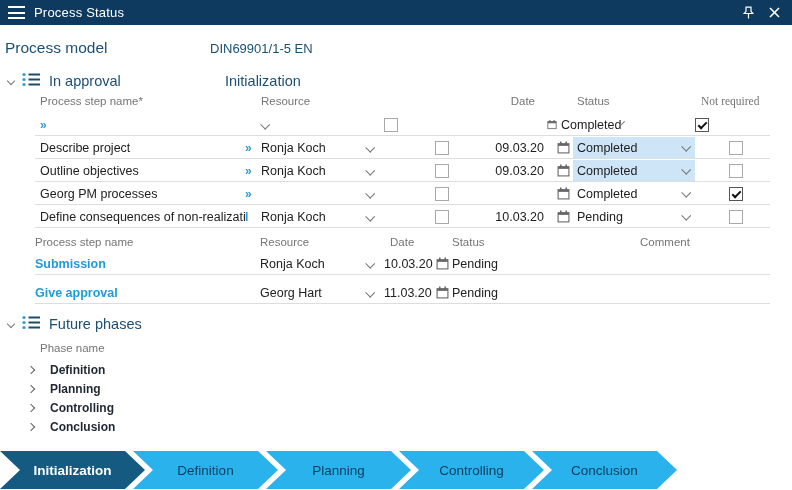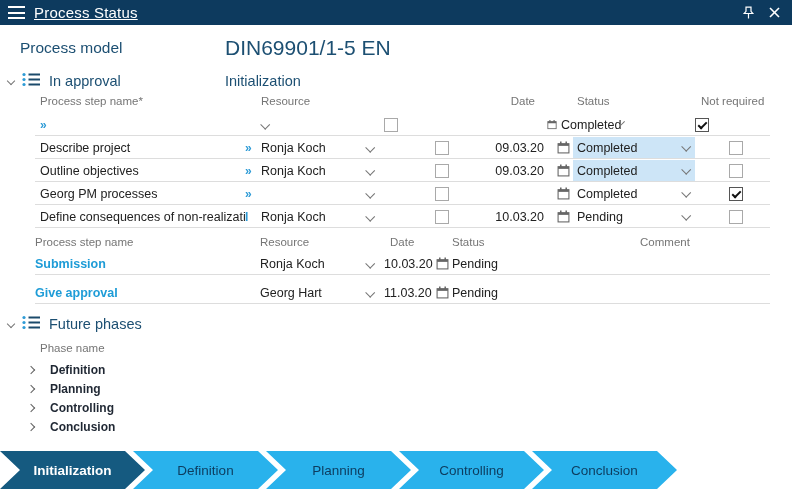--- a/index.html
+++ b/index.html
@@ -4,38 +4,38 @@
 <style>
   * { margin:0; padding:0; box-sizing:border-box; }
   html,body { width:792px; height:490px; overflow:hidden; background:#fff;
     font-family:"Liberation Sans", sans-serif; color:#212121; }
   .window { position:relative; width:792px; height:490px; background:#fff; }
 
   
   .titlebar { height:25px; background:#0d3a5e; display:flex; align-items:center; padding:0 10px 0 8px; }
   .hamburger { width:17px; height:13px; display:flex; flex-direction:column; justify-content:space-between; margin-right:9px; cursor:pointer; }
   .hamburger i { display:block; height:2px; background:#fff; }
-  .titlebar-title { color:#fff; font-size:15px; letter-spacing:.2px;text-decoration:underline; }
+  .titlebar-title { color:#fff; font-size:13px; letter-spacing:.2px; }
   .titlebar-spacer { flex:1; }
   .tb-icon { width:16px; height:16px; display:flex; align-items:center; justify-content:center; margin-left:10px; cursor:pointer; }
 
   
   .chev { display:inline-block; width:7px; height:7px; border-right:1.5px solid #757575; border-bottom:1.5px solid #757575; transform:rotate(45deg) translateY(-1px); }
   .chev-right { display:inline-block; width:6px; height:6px; border-right:1.6px solid #616161; border-bottom:1.6px solid #616161; transform:rotate(-45deg); }
   .chev-down-sm { display:inline-block; width:6px; height:6px; border-right:1.4px solid #757575; border-bottom:1.4px solid #757575; transform:rotate(45deg); }
   .cb { position:relative; display:inline-block; width:14px; height:14px; border:1px solid #a9a9a9; background:#fff; }
   .cb.checked { border-color:#555; }
   .cb.checked::after { content:""; position:absolute; left:2px; top:3px; width:7px; height:3px; border-left:2px solid #111; border-bottom:2px solid #111; transform:rotate(-45deg); }
   .listicon { display:inline-block; }
   .hdr { color:#757575; font-size:11.5px; }
 
   
   .pm-row { display:flex; margin-top:10px; height:26px; align-items:center; }
-  .pm-label { margin-left:20px; width:205px; font-size:15.5px; color:#1c4f72; }
-  .pm-value { font-size:21px; color:#1c4f72; }
+  .pm-label { margin-left:5px; width:205px; font-size:15.5px; color:#1c4f72; }
+  .pm-value { font-size:13px; color:#1c4f72; }
 
   
   .section-header { display:flex; align-items:center; height:24px; margin-top:8px; }
   .sec-collapse { width:22px; display:flex; justify-content:center; cursor:pointer; }
   .sec-title { font-size:14.5px; color:#1c4f72; margin-left:8px; }
   .sec-phase { font-size:14.5px; color:#1c4f72; margin-left:0; position:absolute; left:225px; }
   .section-header { position:relative; }
 
   
   .t1-grid { display:grid; grid-template-columns:40px 205px 16px 105px 18px 51px 15px 97px 10px 16px 122px 34px 15px 1fr; align-items:center; }
@@ -46,21 +46,21 @@
   .marker { color:#2e9bd6; font-weight:bold; font-size:12px; }
   .cbwrap { display:flex; justify-content:flex-start; cursor:pointer; }
   .cell-date { text-align:right; padding-right:3px; }
   .calwrap { display:flex; align-items:center; cursor:pointer; }
   .statusbox { display:flex; align-items:center; height:21px; padding:0 6px 0 4px; cursor:pointer; }
   .statusbox.hl { background:#cde5f7; }
   .statusbox .st-text { flex:1; }
   .h-ph { grid-column:6/9; padding-left:25px; }
   .h-date1 { grid-column:8; text-align:right; padding-right:12px; }
   .h-status1 { grid-column:11; padding-left:4px; }
-  .h-notreq { grid-column:12/15; padding-left:6px; }
+  .h-notreq { grid-column:12/15; padding-left:6px;font-family:Liberation Serif, serif; }
 
   
   .t2-grid { display:grid; grid-template-columns:35px 225px 106px 18px 48px 4px 16px 86px 1fr; align-items:center; }
   .t2-head { height:20px; margin-top:4px; }
   .t2-row { height:23px; position:relative; font-size:12.5px; }
   .t2-row::after { content:""; position:absolute; left:35px; right:22px; bottom:0; border-bottom:1px solid #ddd; }
   .t2-row.gap-above { margin-top:6px; }
   .link { color:#1e9cd7; font-weight:bold; cursor:pointer; }
   .h-date2 { padding-left:6px; }
   .h-comment { text-align:center; }

